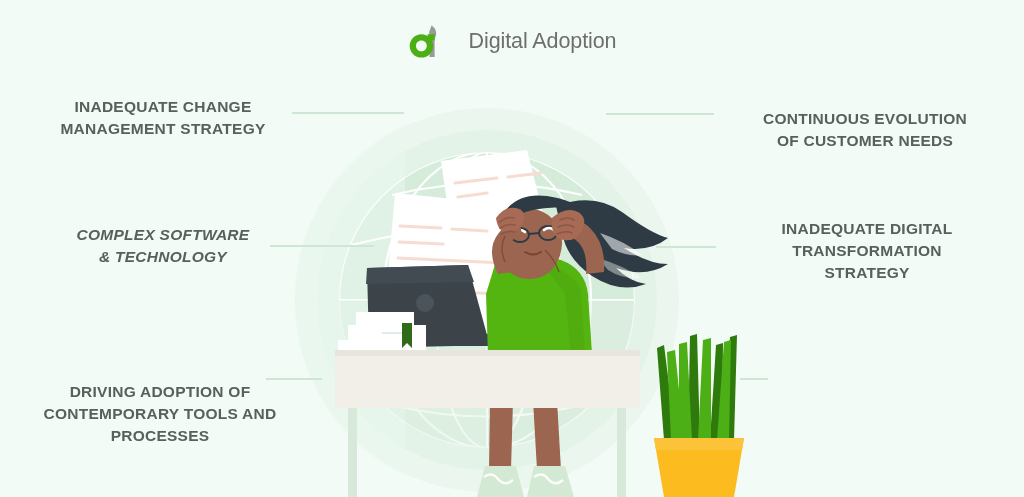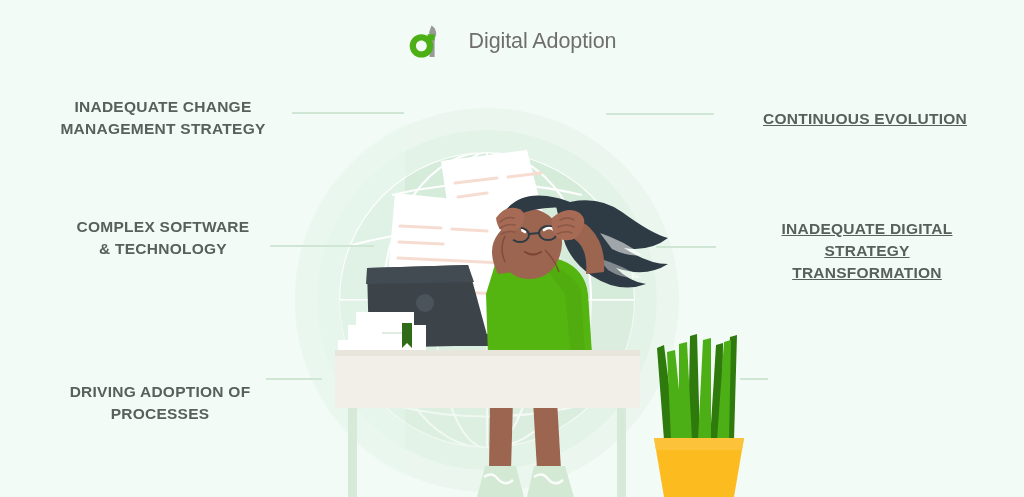--- a/index.html
+++ b/index.html
@@ -53,24 +53,24 @@
   .label {
     position: absolute;
     font-size: 15.5px;
     font-weight: 700;
     letter-spacing: 0.25px;
     line-height: 1.42;
     color: #58605c;
     text-transform: uppercase;
   }
   .label.left  { text-align: center; }
-  .label.right { text-align: center; text-decoration: underline; }
+  .label.right { text-align: center; }
 
   .lbl-change    { left: 22px;  top: 96px;  width: 282px; }
-  .lbl-complex   { left: 22px;  top: 216px; width: 282px; }
+  .lbl-complex   { left: 22px;  top: 224px; width: 282px; font-style: italic; }
   .lbl-driving   { left: 10px;  top: 381px; width: 300px; }
   .lbl-evolution { left: 716px; top: 108px; width: 298px; }
   .lbl-digital   { left: 726px; top: 218px; width: 282px; }
   .lbl-skills    { left: 726px; top: 373px; width: 282px; }
 
   
   .connector {
     position: absolute;
     height: 2px;
     background: #cfe6d4;
@@ -296,29 +296,31 @@
     <div>MANAGEMENT STRATEGY</div>
   </div>
 
   <div class="label left lbl-complex">
     <div>COMPLEX SOFTWARE</div>
     <div>&amp; TECHNOLOGY</div>
   </div>
 
   <div class="label left lbl-driving">
     <div>DRIVING ADOPTION OF</div>
+    <div>CONTEMPORARY TOOLS AND</div>
     <div>PROCESSES</div>
   </div>
 
   <div class="label right lbl-evolution">
     <div>CONTINUOUS EVOLUTION</div>
+    <div>OF CUSTOMER NEEDS</div>
   </div>
 
   <div class="label right lbl-digital">
     <div>INADEQUATE DIGITAL</div>
+    <div>TRANSFORMATION</div>
     <div>STRATEGY</div>
-    <div>TRANSFORMATION</div>
   </div>
 
   <div class="label right lbl-skills">
   </div>
 
 </div>
 
 </body></html>

